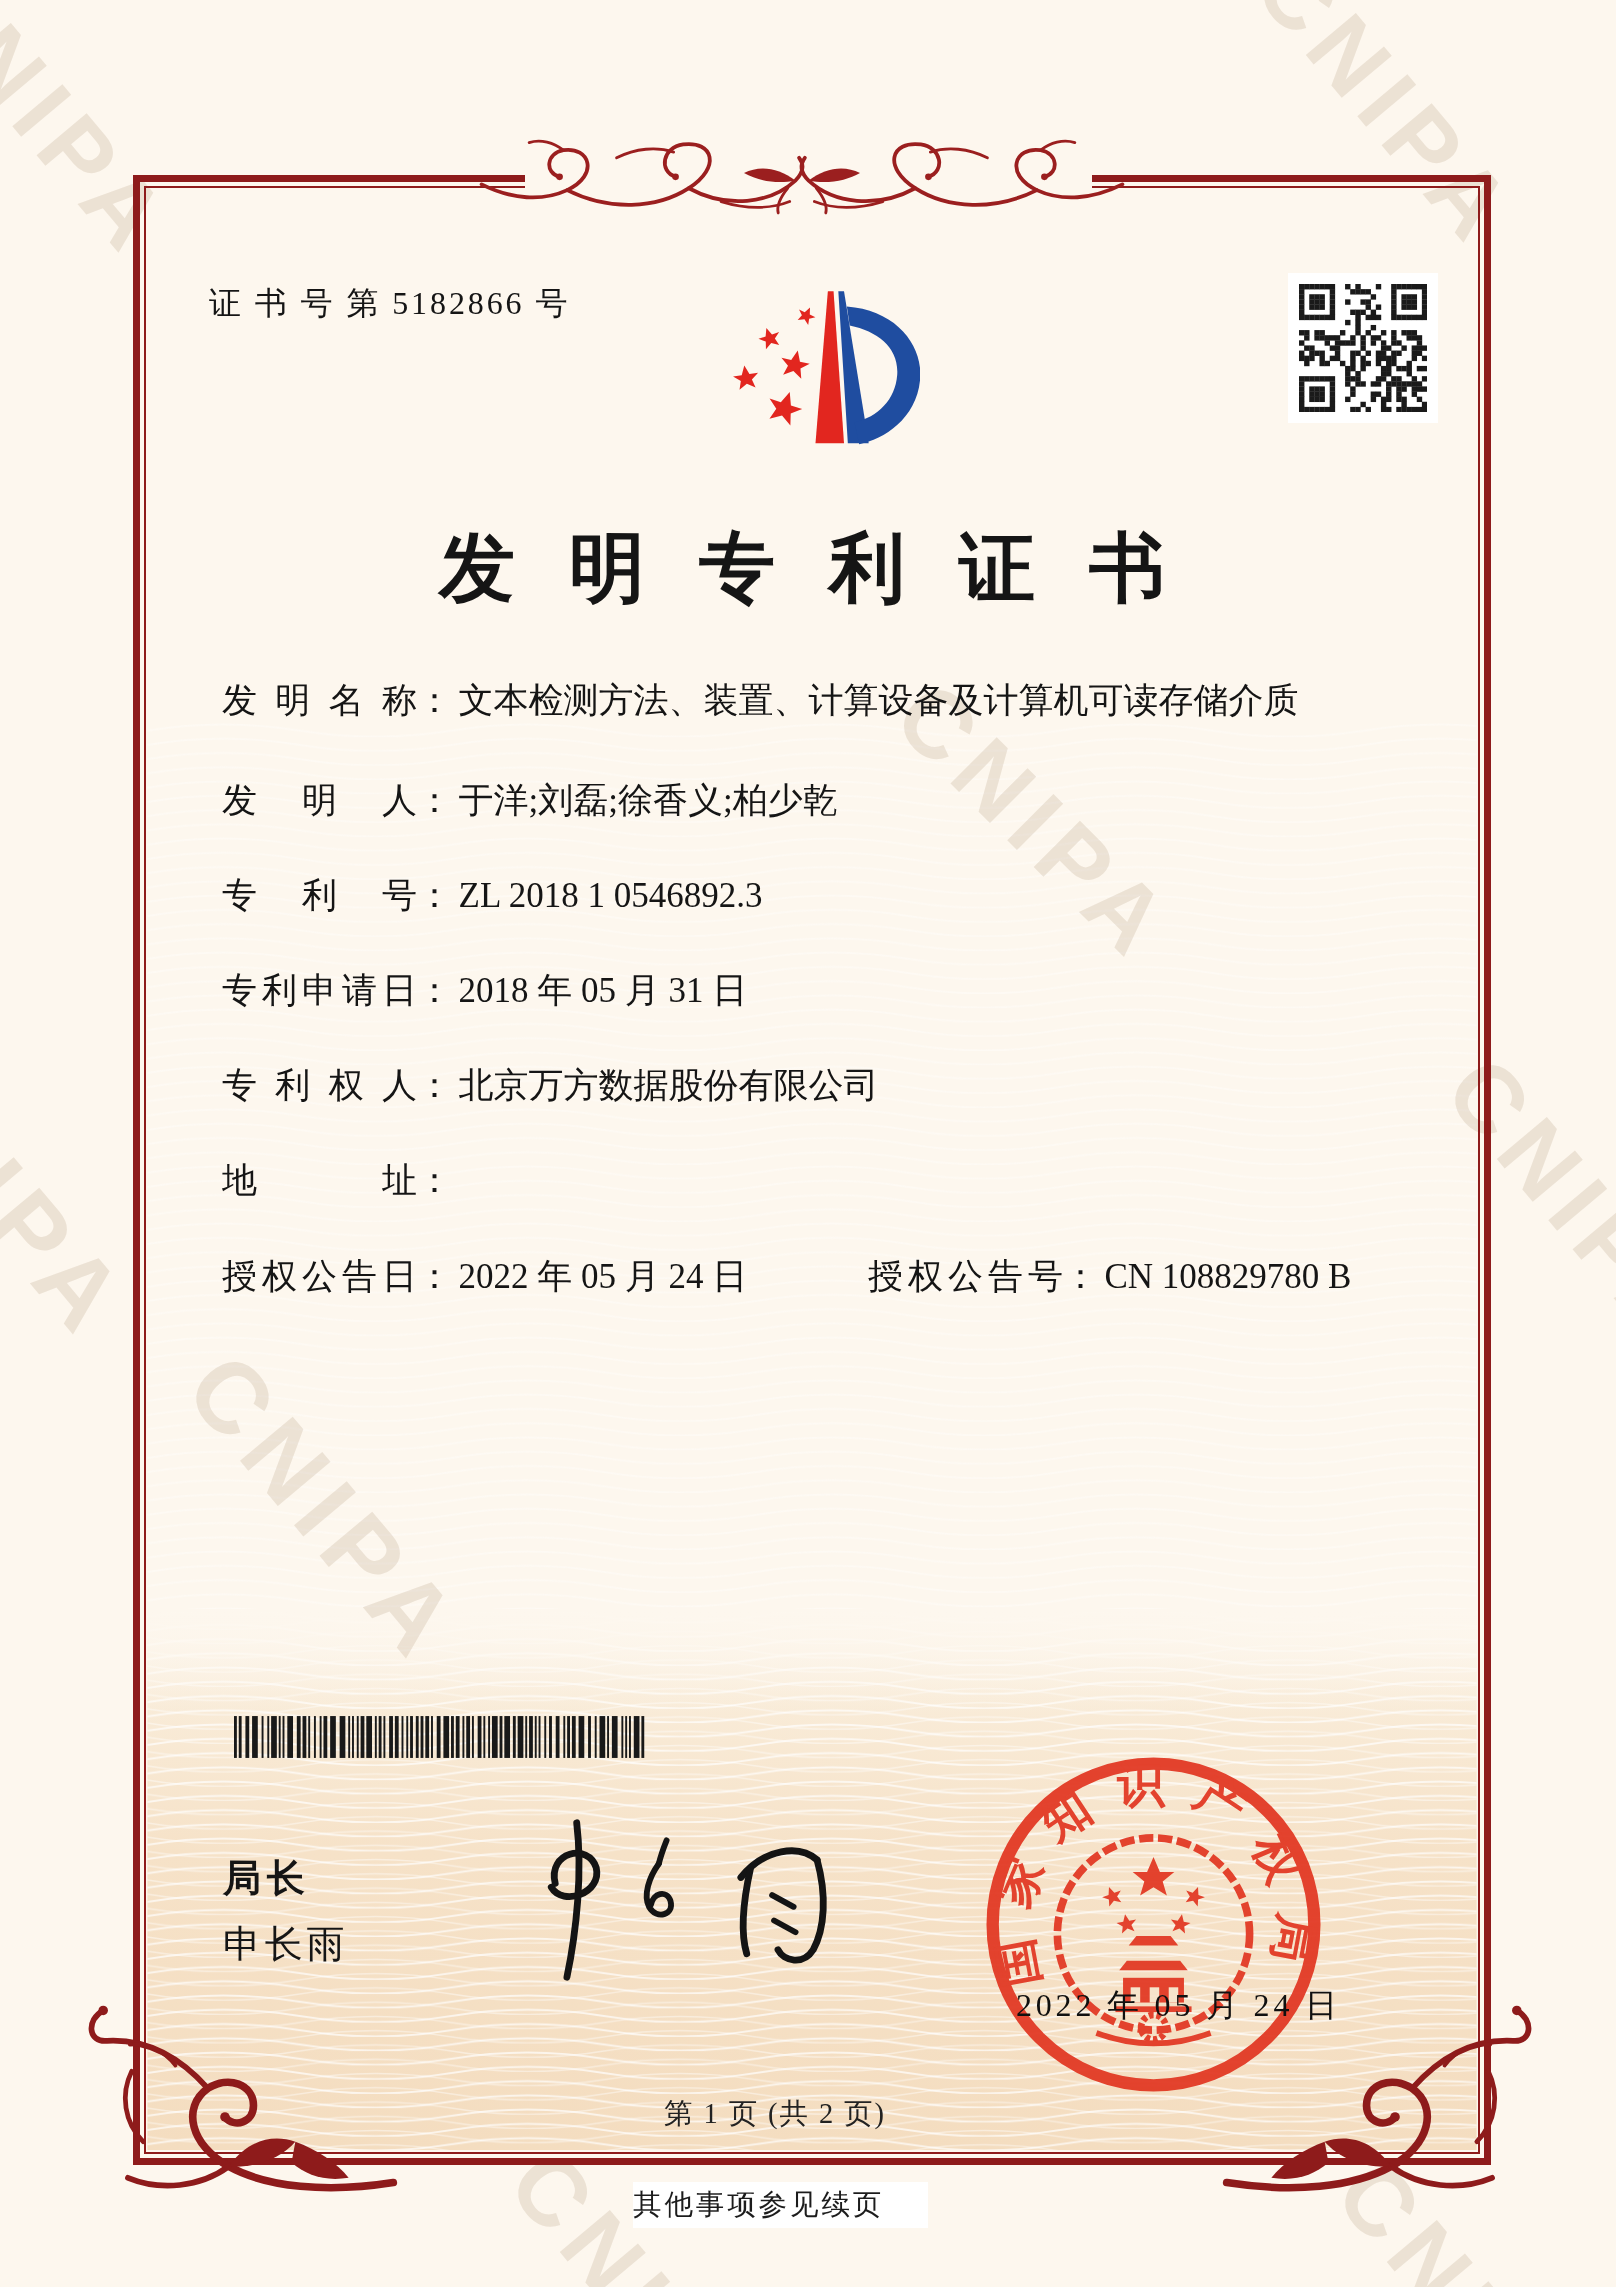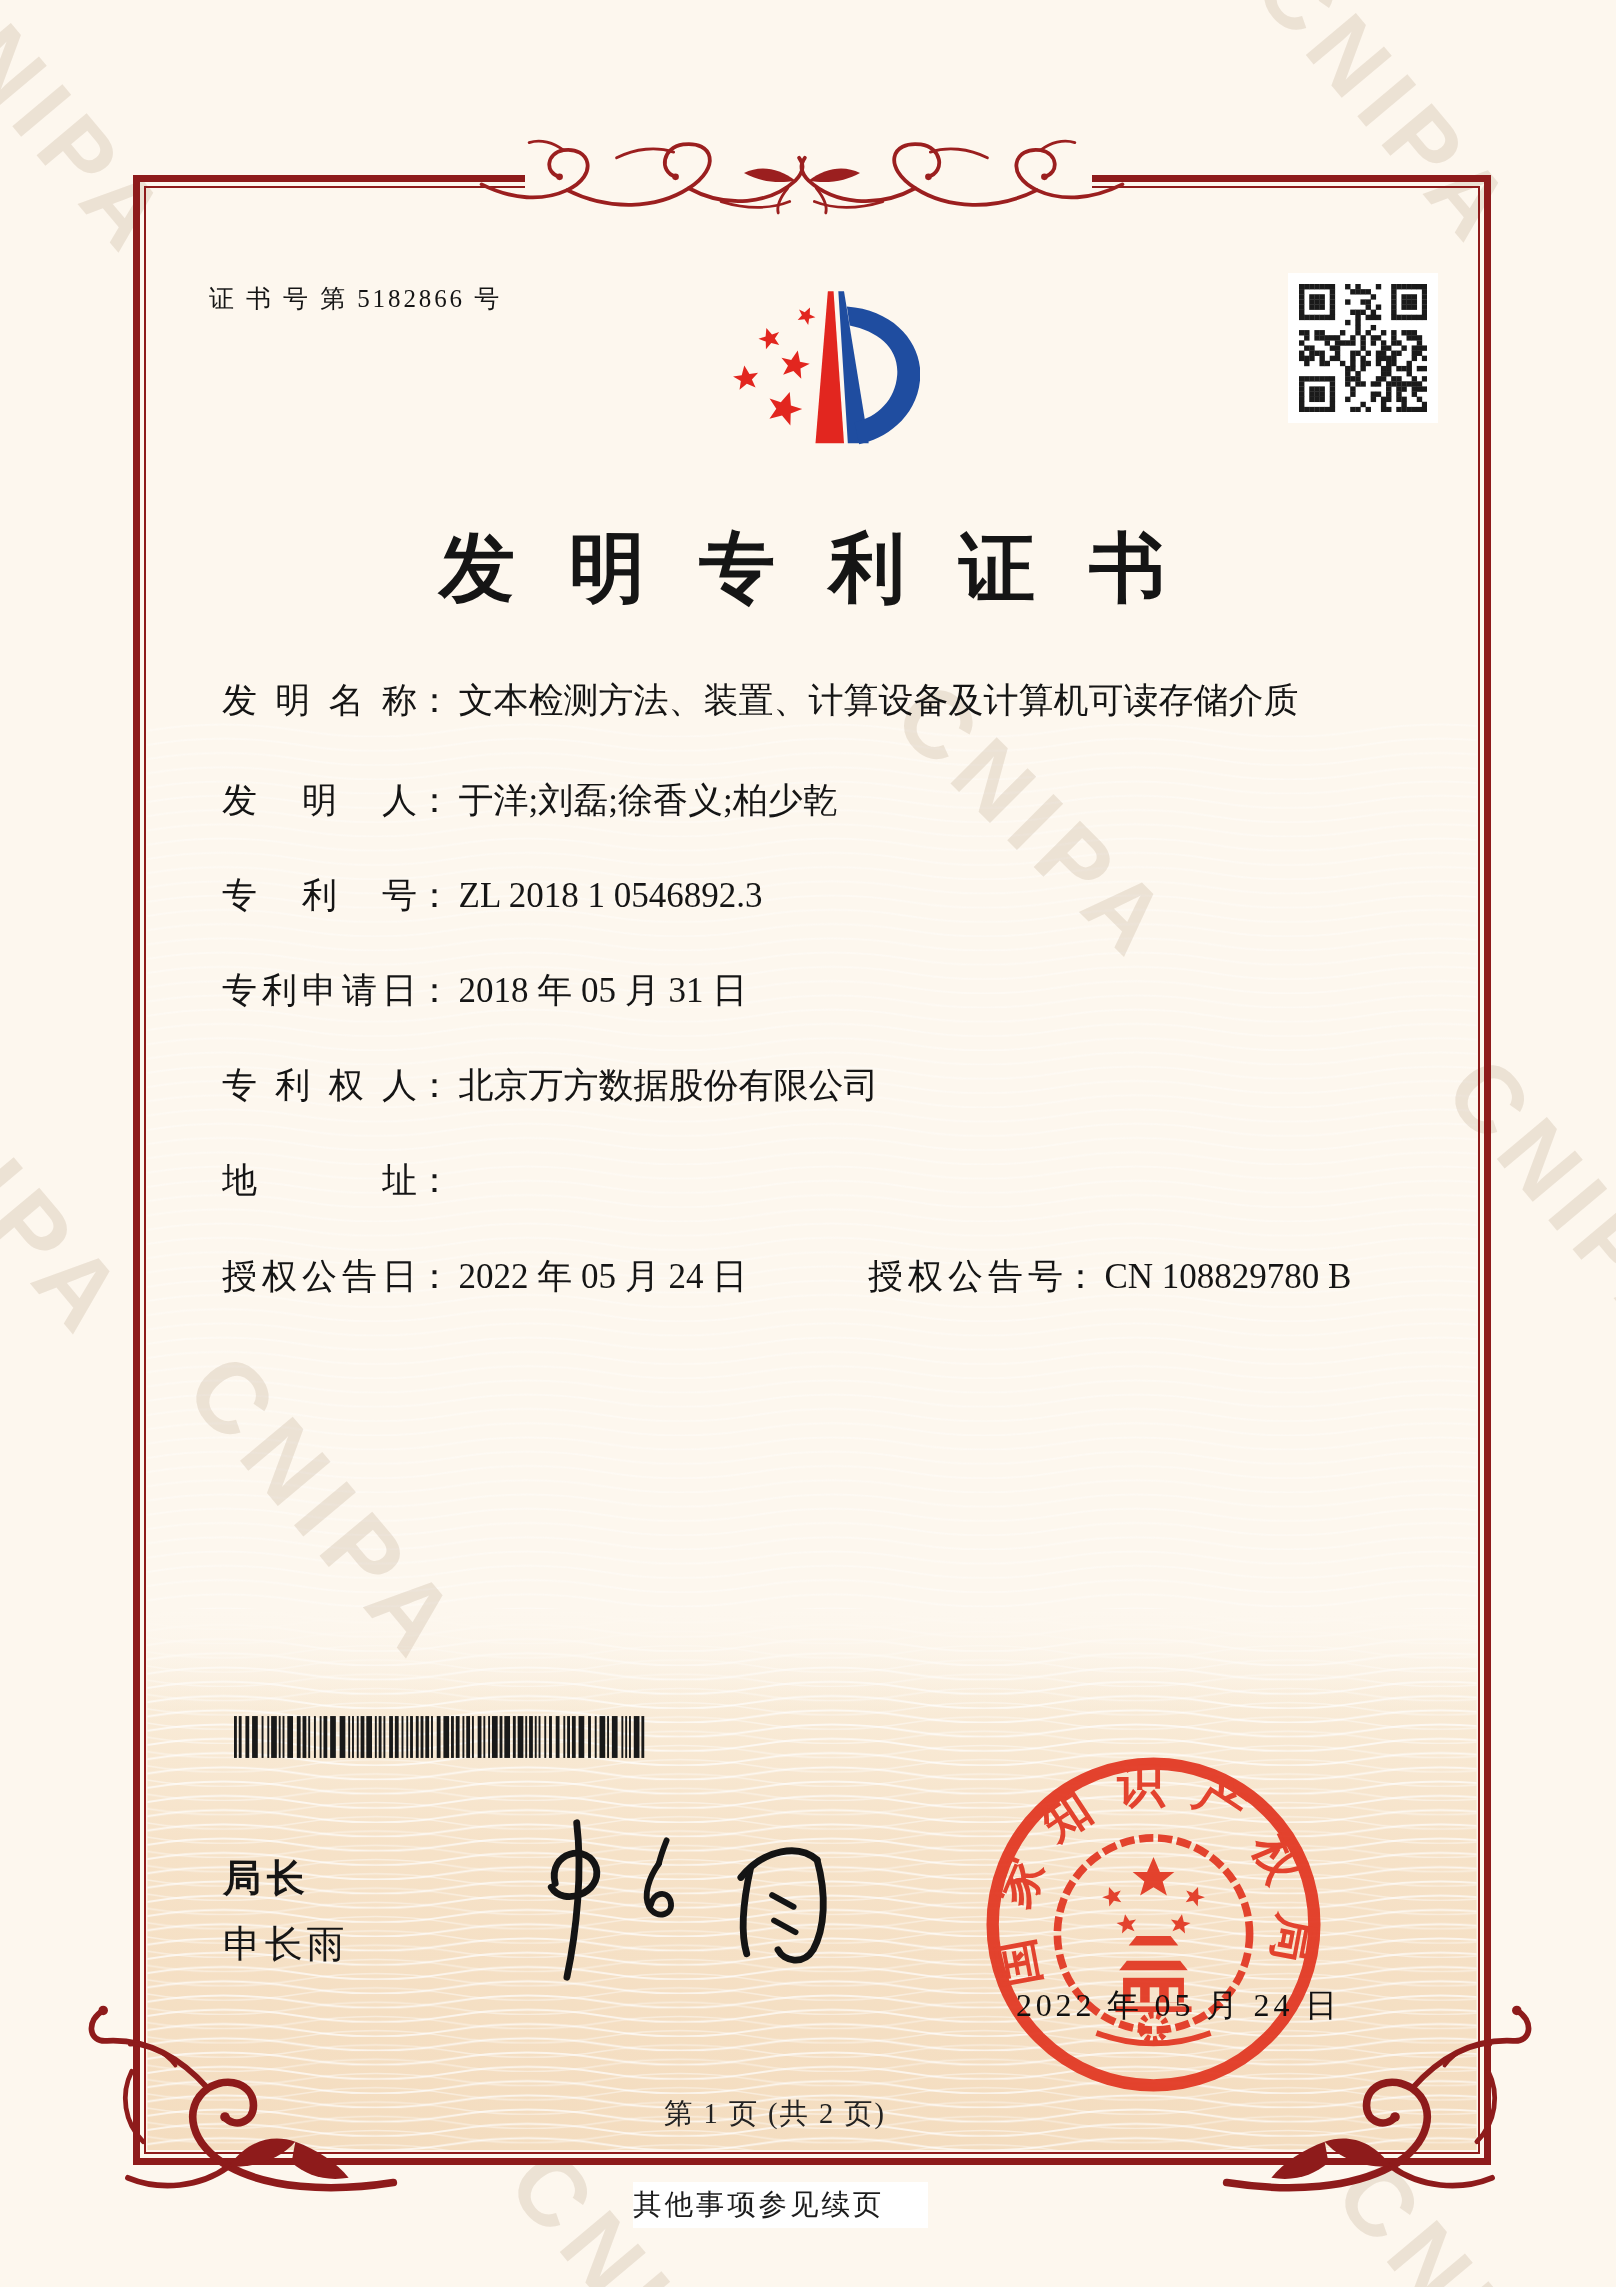--- a/index.html
+++ b/index.html
@@ -17,21 +17,21 @@
   .frame{position:absolute;left:133px;top:175px;width:1358px;height:1990px;
          border:7.6px solid #8e1b1b;box-sizing:border-box;z-index:2;}
   .frame-inner{position:absolute;inset:3.8px;border:2.9px solid #8e1b1b;}
   .orn-mask{position:absolute;left:525px;top:169px;width:567px;height:27px;background:#fdf7ee;z-index:3;}
   .top-orn{position:absolute;left:474px;top:129px;z-index:3;}
   .corner-orn{position:absolute;z-index:3;}
   .corner-left{left:84px;top:1999px;}
   .corner-right{left:1217px;top:1999px;transform:scaleX(-1);}
   
   .content{position:absolute;inset:0;z-index:4;}
-  .cert-no{position:absolute;left:209px;top:282px;font-size:25px;letter-spacing:2.9px;text-align:center;}
+  .cert-no{position:absolute;left:209px;top:282px;font-size:32px;letter-spacing:2.9px;text-align:center;}
   .logo{position:absolute;left:692px;top:278px;}
   .qr-box{position:absolute;left:1288px;top:273px;width:150px;height:150px;background:#ffffff;
           display:flex;align-items:center;justify-content:center;}
   .title{position:absolute;left:439px;top:518px;font-size:76px;font-weight:700;letter-spacing:54px;white-space:nowrap;}
   .row{position:absolute;left:222px;width:1265px;display:flex;align-items:baseline;font-size:35px;line-height:44px;}
   .jchars{display:inline-flex;justify-content:space-between;width:195px;flex:none;}
   .colon{flex:none;width:32px;}
   .fvalue{white-space:nowrap;margin-left:9.5px;}
   .pair2{position:absolute;left:646px;top:0;display:flex;align-items:baseline;}
   .r1{top:679px}.r2{top:779px}.r3{top:874px}.r4{top:969px}.r5{top:1064px}.r6{top:1159px}.r7{top:1255px}

